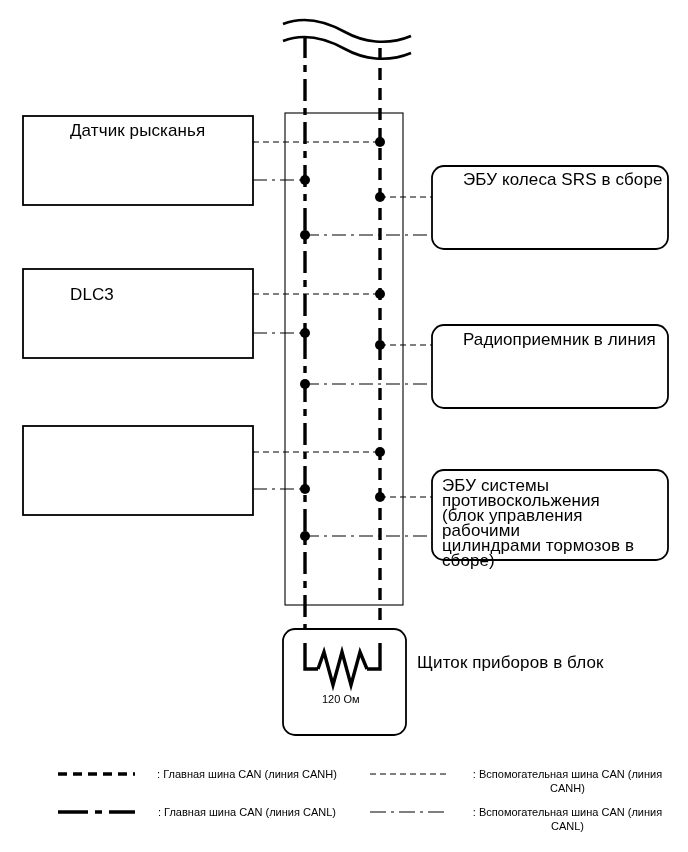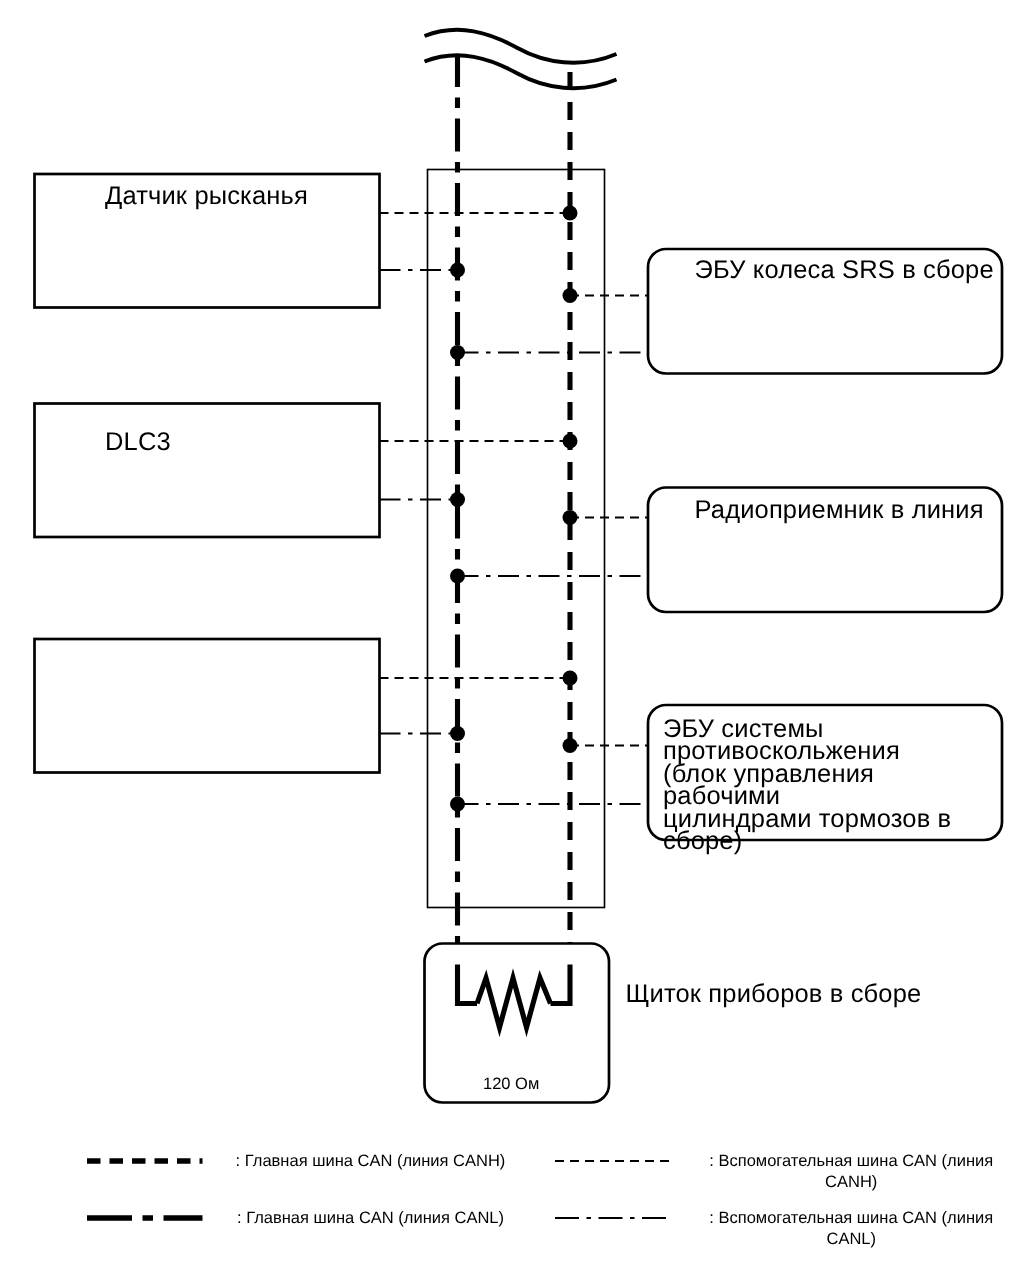--- a/index.html
+++ b/index.html
@@ -97,23 +97,23 @@
 
 
   <div class="boxlabel" style="left:463px;top:172px;width:200px;">ЭБУ колеса SRS в сборе</div>
 
   <div class="boxlabel" style="left:463px;top:332px;width:200px;">Радиоприемник в линия</div>
 
   <div class="boxlabel" style="left:442px;top:478px;width:215px;">ЭБУ системы противоскольжения
 (блок управления рабочими
 цилиндрами тормозов в сборе)</div>
 
-  <div class="boxlabel" style="left:417px;top:655px;width:200px;">Щиток приборов в сборе</div>
+  <div class="boxlabel" style="left:417px;top:655px;width:200px;">Щиток приборов в блок</div>
 
-  <div class="resval" style="left:322px;top:717px;">120 Ом</div>
+  <div class="resval" style="left:322px;top:693px;">120 Ом</div>
 
   <div class="legend-text" style="left:142px;top:767px;width:210px;white-space:pre-line;">: Главная шина CAN (линия CANH)</div>
 
   <div class="legend-text" style="left:142px;top:805px;width:210px;white-space:pre-line;">: Главная шина CAN (линия CANL)</div>
 
   <div class="legend-text" style="left:455px;top:767px;width:225px;white-space:pre-line;">: Вспомогательная шина CAN (линия
 CANH)</div>
 
   <div class="legend-text" style="left:455px;top:805px;width:225px;white-space:pre-line;">: Вспомогательная шина CAN (линия
 CANL)</div>

